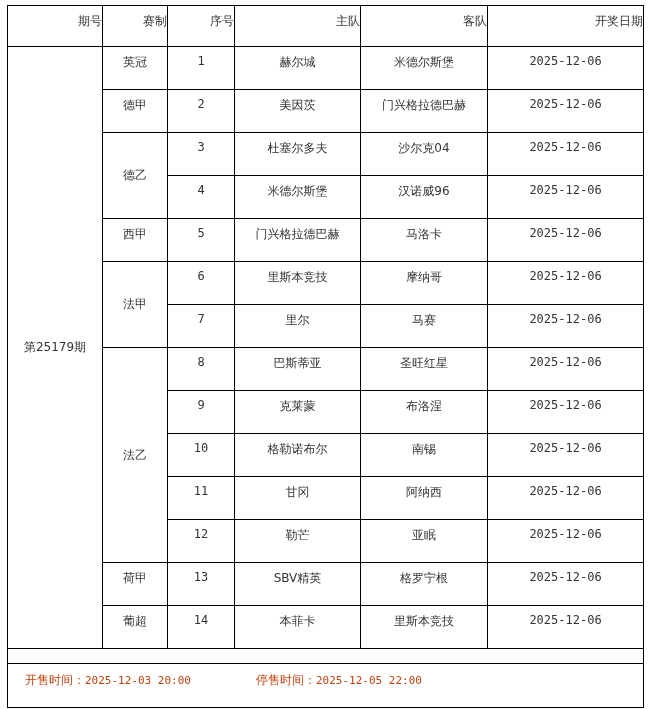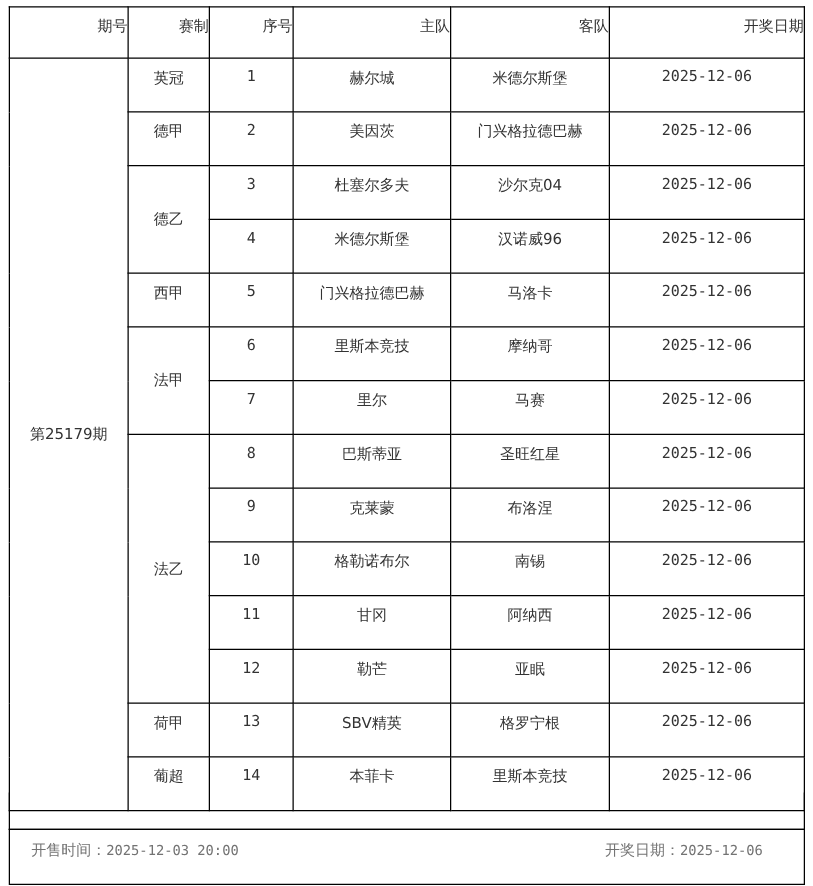--- a/index.html
+++ b/index.html
@@ -11,21 +11,21 @@
     border: 1px solid #000; font-size: 12px; font-weight: normal;
     text-align: center; vertical-align: top; padding: 7px 0 0 0; color: #333;
   }
   table.sched th { height: 33px; text-align: right; }
   table.sched td.row { height: 35px; }
   table.sched td.mid { vertical-align: middle; padding: 8px; }
   .num { font-family: "DejaVu Sans Mono", "Liberation Mono", monospace; font-size: 11px; color: #444; }
   .blank { position: absolute; left: 7px; top: 634px; width: 635px; height: 29px;
            border: 1px solid #000; border-top: none; }
   .info { position: absolute; left: 7px; top: 663px; width: 635px; height: 43px;
-          border: 1px solid #000; font-size: 12px; color: #737373; }
+          border: 1px solid #000; font-size: 12px; color: #c2410c; }
   .info span { position: absolute; top: 8px; white-space: nowrap; }
   .info .mono { font-family: "DejaVu Sans Mono", "Liberation Mono", monospace; font-size: 11px; }
 </style>
 </head>
 <body>
 
 <div class="sheet">
   <table class="sched">
     <colgroup>
       <col style="width:95px">
@@ -140,14 +140,14 @@
           <td class="row num">2025-12-06</td>
         </tr>
       </tbody>
   </table>
 </div>
 
 <div class="blank"></div>
 
 <div class="info">
   <span style="left:17px"><span style="position:static">开售时间：</span><span class="mono" style="position:static">2025-12-03 20:00</span></span>
-  <span style="left:476px"><span style="position:static">开奖日期：</span><span class="mono" style="position:static">2025-12-06</span></span>
+  <span style="left:248px"><span style="position:static">停售时间：</span><span class="mono" style="position:static">2025-12-05 22:00</span></span>
 </div>
 
 </body></html>

